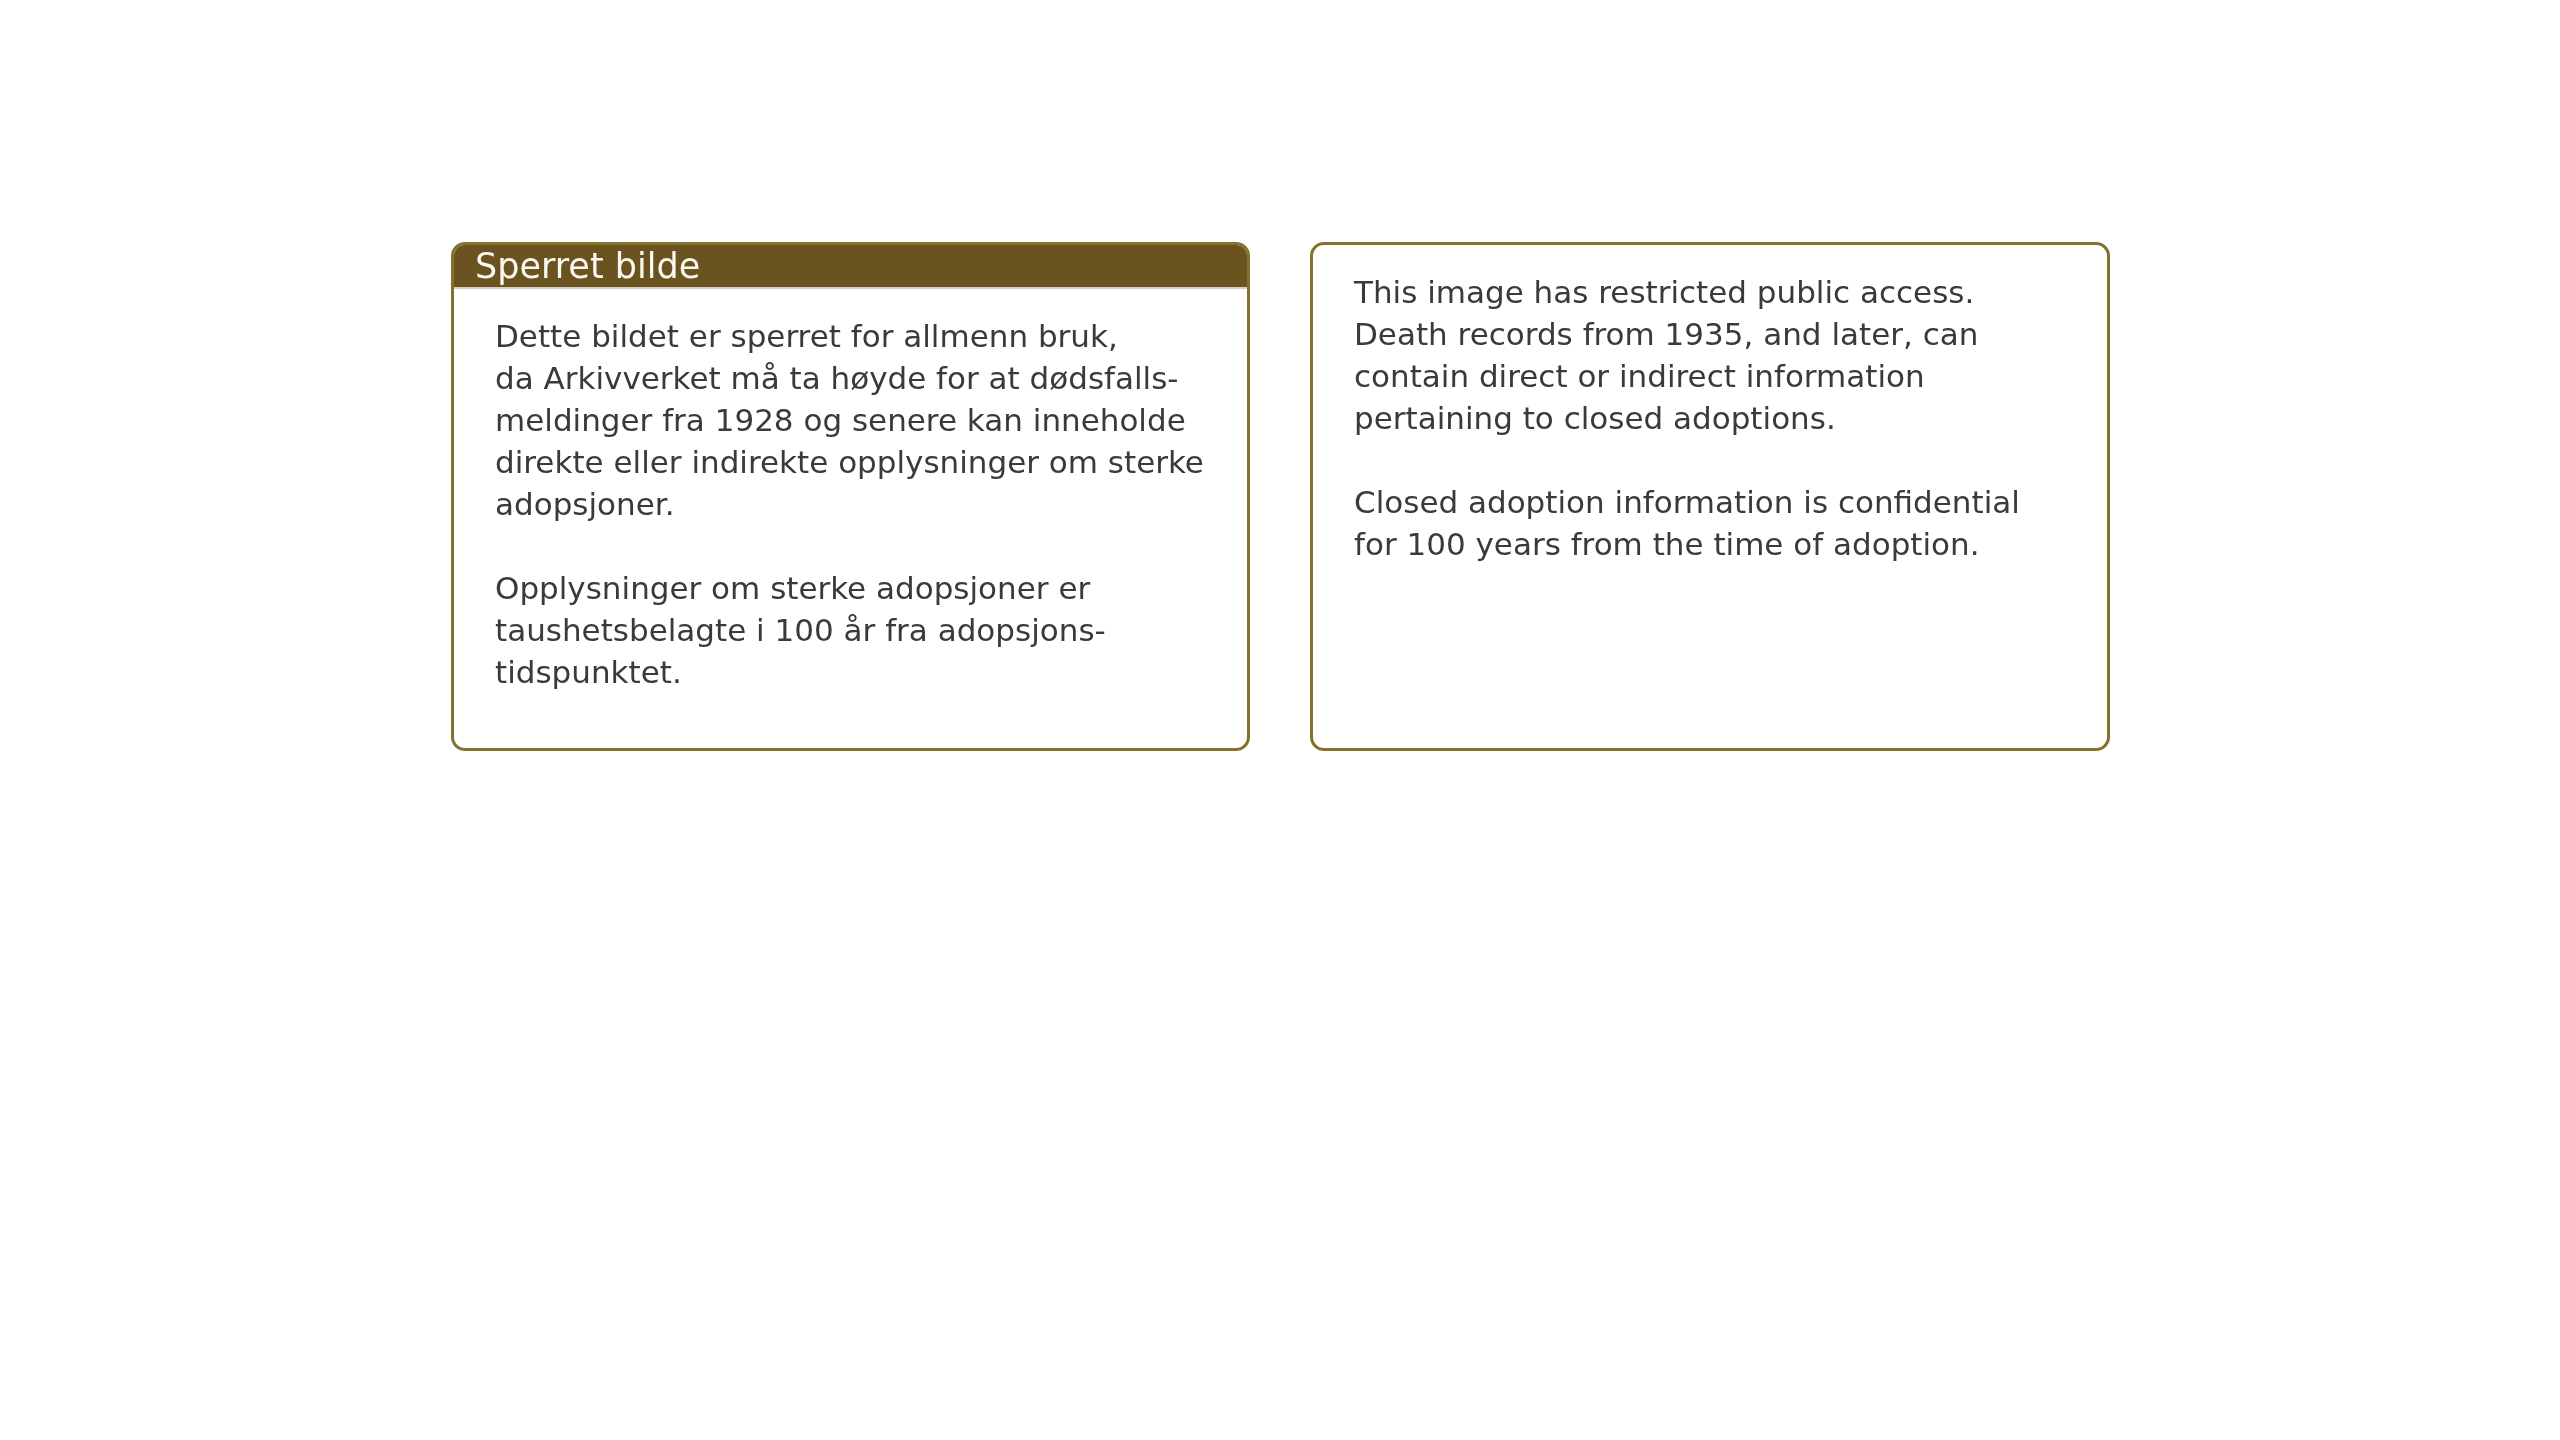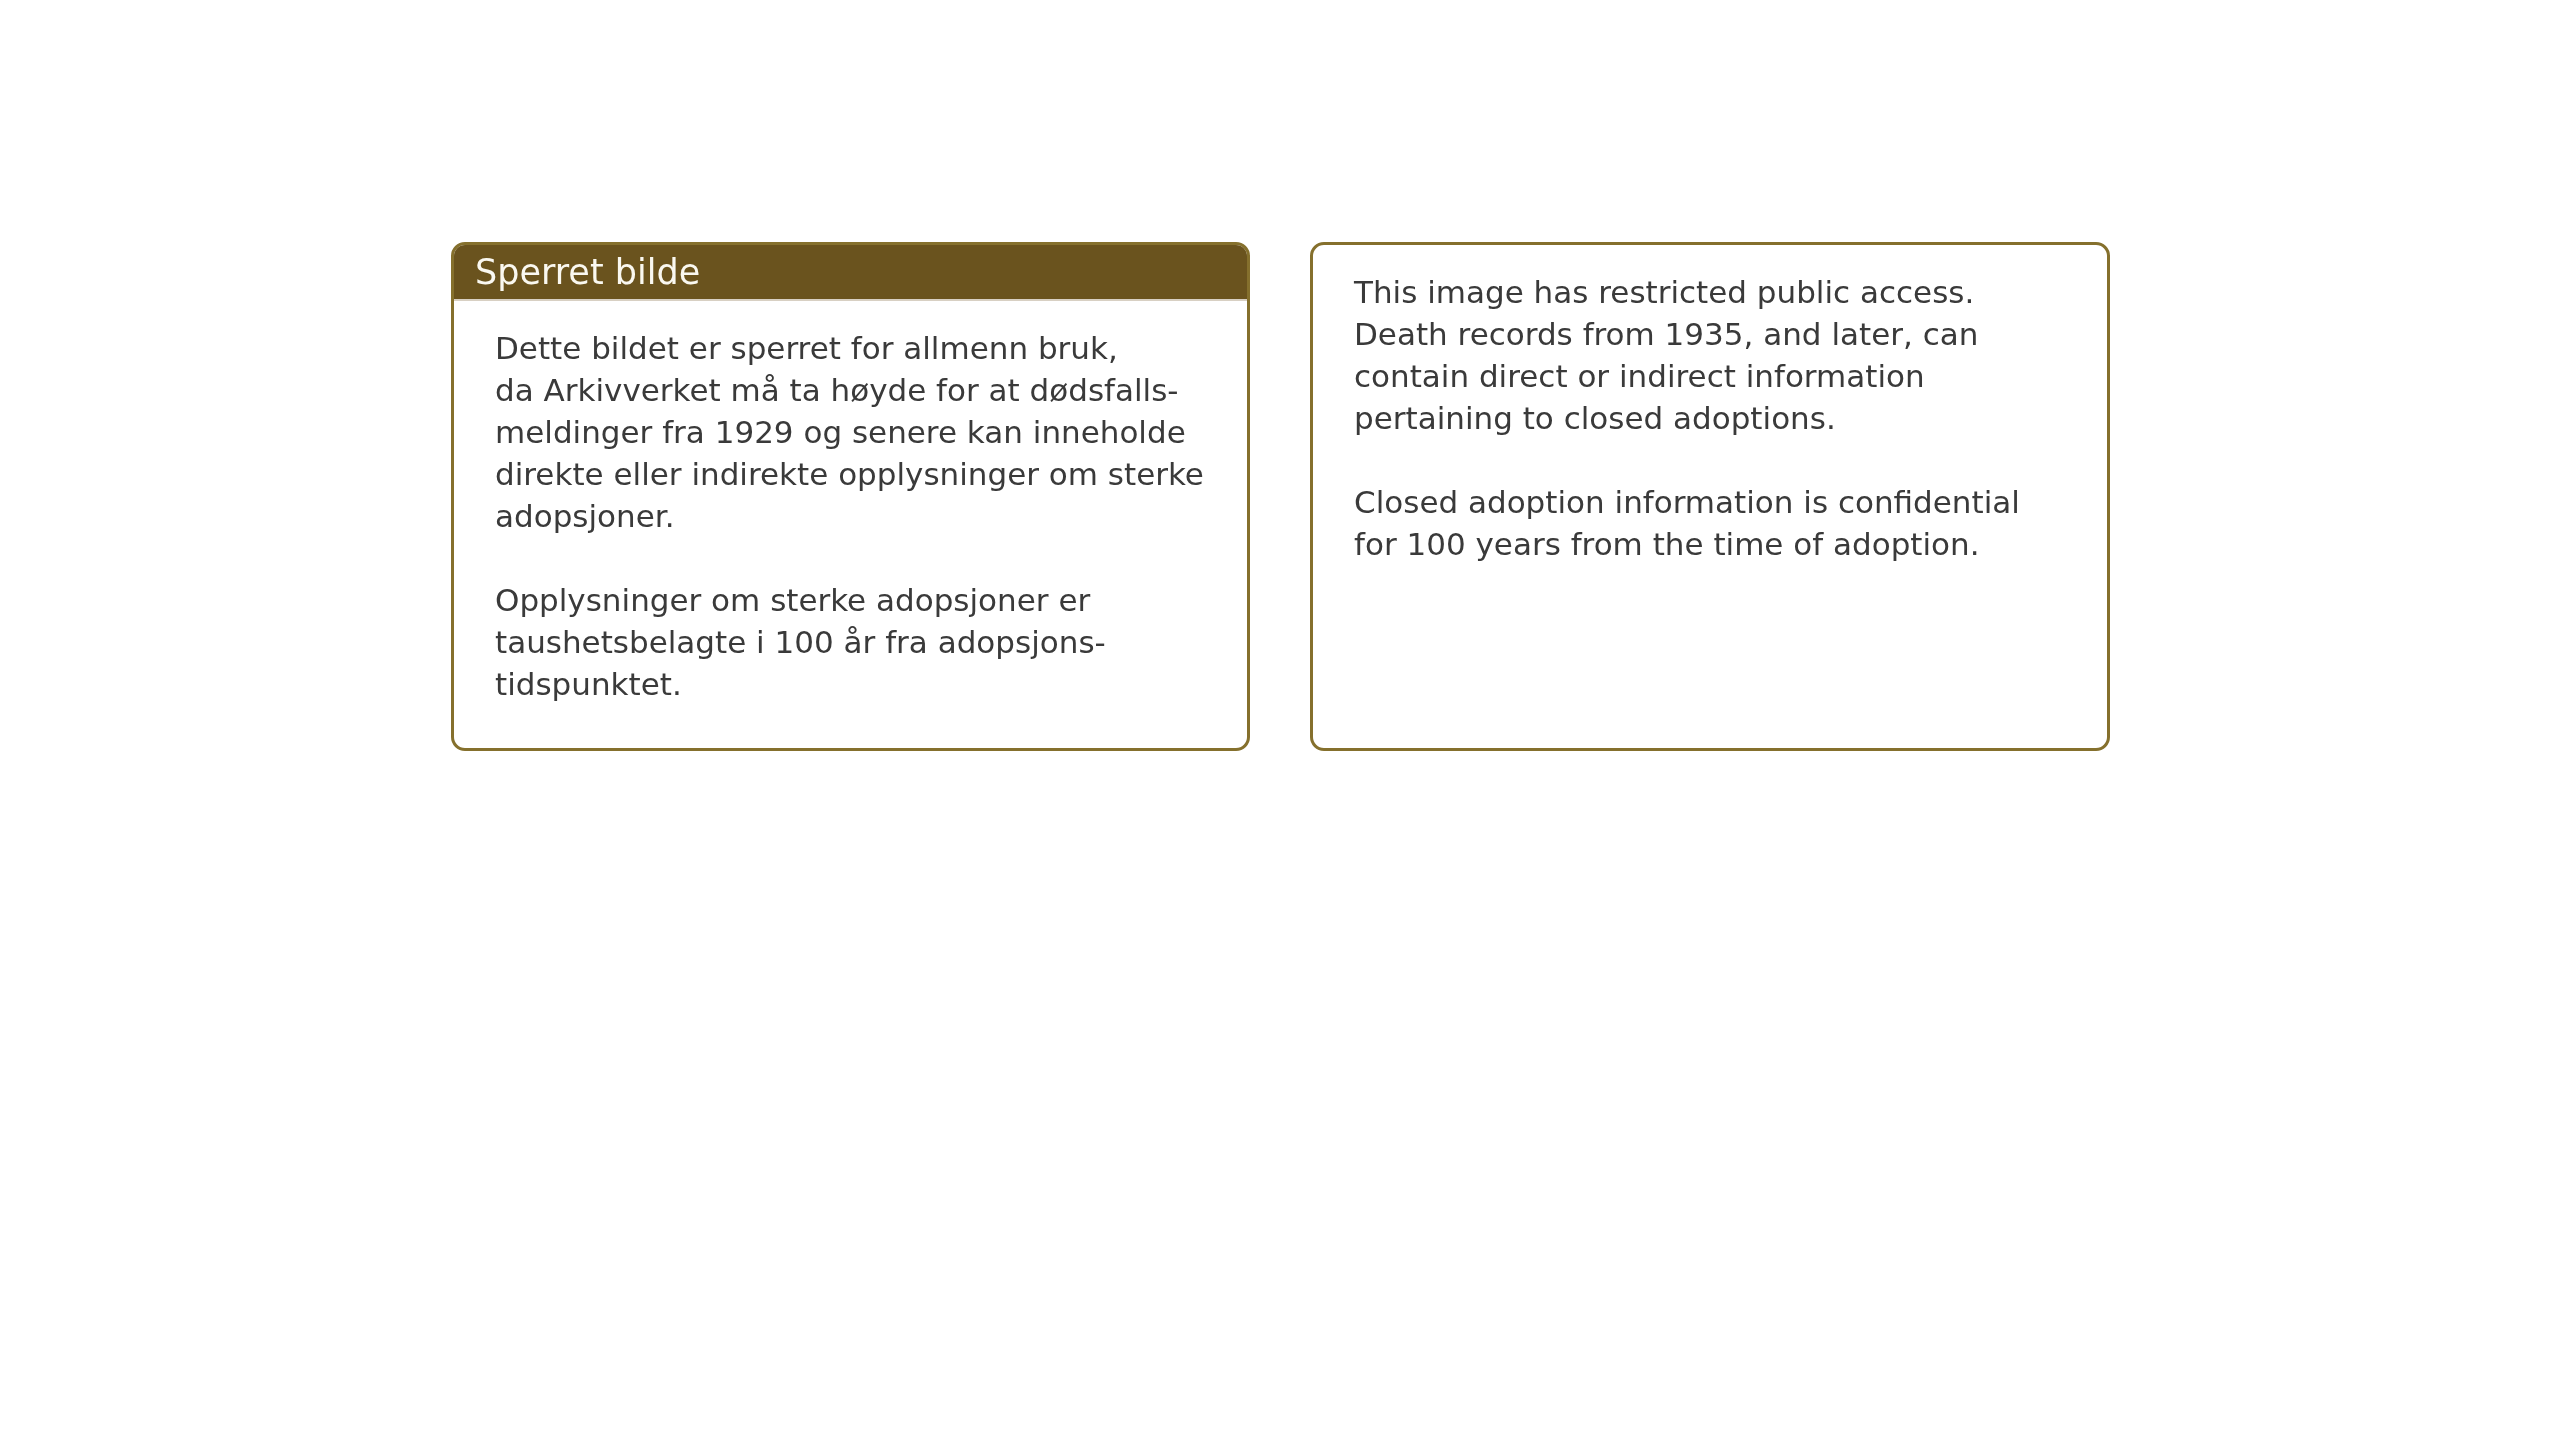--- a/index.html
+++ b/index.html
@@ -24,21 +24,21 @@
     top: 242px;
     height: 509px;
     background: var(--card-bg);
     border: 3px solid var(--card-border-color);
     border-radius: 14px;
     overflow: hidden;
   }
   .notice-card.norwegian { left: 451px; width: 799px; }
   .notice-card.english   { left: 1310px; width: 800px; }
   .notice-card-header {
-    height: 56px;
+    height: 44px;
     background: var(--header-bg);
     border-bottom: 2px solid var(--header-divider-color);
     display: flex;
     align-items: center;
     padding-left: 21px;
   }
   .notice-card-title {
     color: var(--header-text-color);
     font-size: 35px;
     line-height: 1;
@@ -54,21 +54,21 @@
 </style>
 </head>
 <body>
 
 <div class="notice-card norwegian">
   <div class="notice-card-header">
     <span class="notice-card-title">Sperret bilde</span>
   </div>
   <div class="notice-card-body">Dette bildet er sperret for allmenn bruk,
 da Arkivverket må ta høyde for at dødsfalls-
-meldinger fra 1929 og senere kan inneholde
+meldinger fra 1928 og senere kan inneholde
 direkte eller indirekte opplysninger om sterke
 adopsjoner.
 
 Opplysninger om sterke adopsjoner er
 taushetsbelagte i 100 år fra adopsjons-
 tidspunktet.</div>
 </div>
 
 <div class="notice-card english">
   <div class="notice-card-body">This image has restricted public access.

